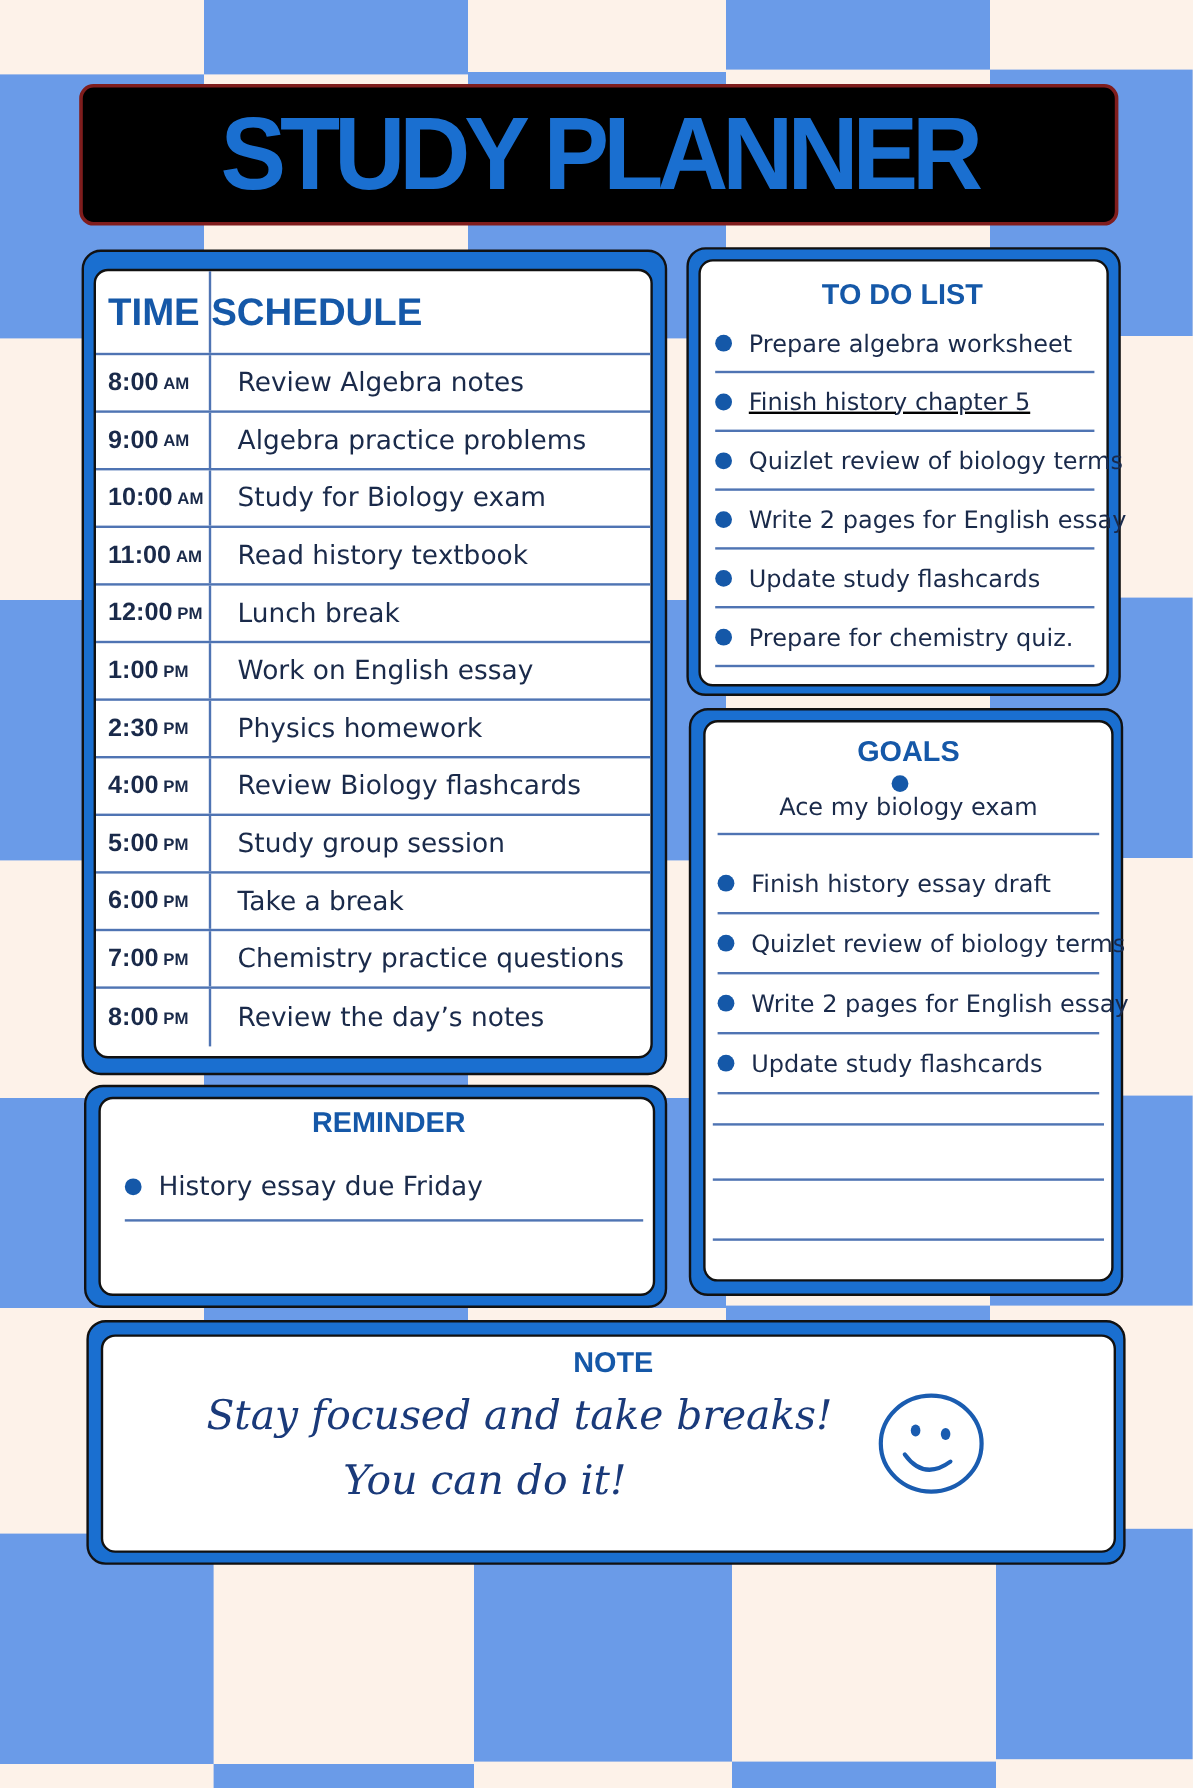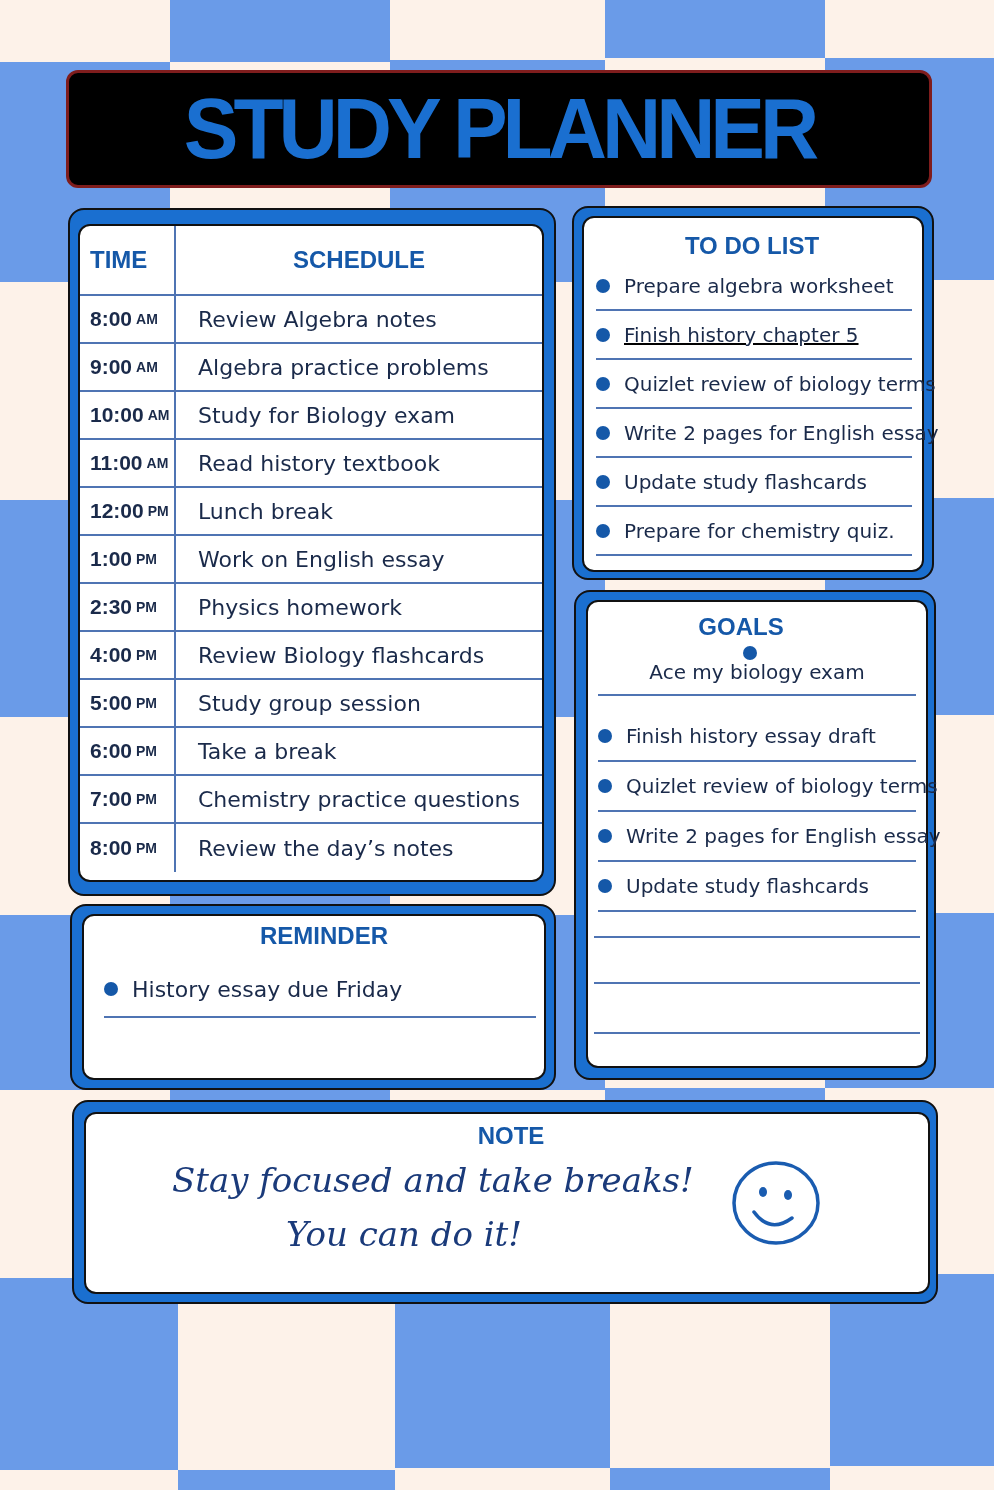--- a/index.html
+++ b/index.html
@@ -40,22 +40,22 @@
   }
   .hand { font-family: "DejaVu Sans", sans-serif; color: #1a2a4a; }
 
   
   .sched { position: absolute; left: 80px; top: 226px; width: 462px; }
   .sched-row { display: flex; height: 48px; border-bottom: 2px solid #4f74b3; align-items: center; }
   .sched-head { height: 70px; }
   .sched-time { width: 96px; height: 100%; border-right: 2px solid #4f74b3; display: flex; align-items: center; padding-left: 10px; font-family: "Liberation Sans", sans-serif; font-weight: 700; color: #1a2a4a; font-size: 21px; white-space: nowrap; }
   .sched-time .ampm { font-size: 14px; margin-left: 4px; }
   .sched-task { padding-left: 22px; font-size: 22px; white-space: nowrap; }
-  .sched-head .sched-time, .sched-head .sched-task { color: #1558a8; font-size: 24px; }
-  .sched-head .sched-task { flex: 1; text-align: center; padding-left: 0; font-family: "Liberation Sans", sans-serif; font-weight: 700; }
+  .sched-head .sched-time, .sched-head .sched-task { color: #1558a8; font-size: 32px; }
+  .sched-head .sched-task { flex: 1; padding-left: 0; font-family: "Liberation Sans", sans-serif; font-weight: 700; }
 
   .list { position: absolute; }
   .list-item { display: flex; align-items: center; border-bottom: 2px solid #4f74b3; }
   .bullet { width: 14px; height: 14px; border-radius: 50%; background: #1558a8; flex: none; margin-right: 14px; }
   .list-text { font-size: 20px; white-space: nowrap; }
   .blank-line { border-bottom: 2px solid #4f74b3; }
 
   .note-text { position: absolute; font-size: 34px; color: #1a3a7a; font-style: italic; font-family: "DejaVu Serif", serif; }
 </style>
 </head>
@@ -229,21 +229,21 @@
       <span class="list-text hand">Update study flashcards</span>
     </div>
     <div class="list-item" style="height: 49px;">
       <span class="bullet"></span>
       <span class="list-text hand">Prepare for chemistry quiz.</span>
     </div>
   </div>
 
 <div class="panel" style="left:574px;top:590px;width:362px;height:490px"></div>
 <div class="panel-inner" style="left:586px;top:600px;width:342px;height:468px"></div>
-<div class="heading" style="position:absolute;left:570px;top:613px;width:342px">GOALS</div>
+<div class="heading" style="position:absolute;left:586px;top:613px;width:342px">GOALS</div>
 <div class="list" style="left:598px;top:646px;width:318px" id="goals-list">
     <div class="list-item" style="height: 50px; flex-direction: column;">
       <span class="bullet"></span>
       <span class="list-text hand">Ace my biology exam</span>
     </div>
     <div class="list-item" style="height: 50px; margin-top: 16px;">
       <span class="bullet"></span>
       <span class="list-text hand">Finish history essay draft</span>
     </div>
     <div class="list-item" style="height: 50px;">

